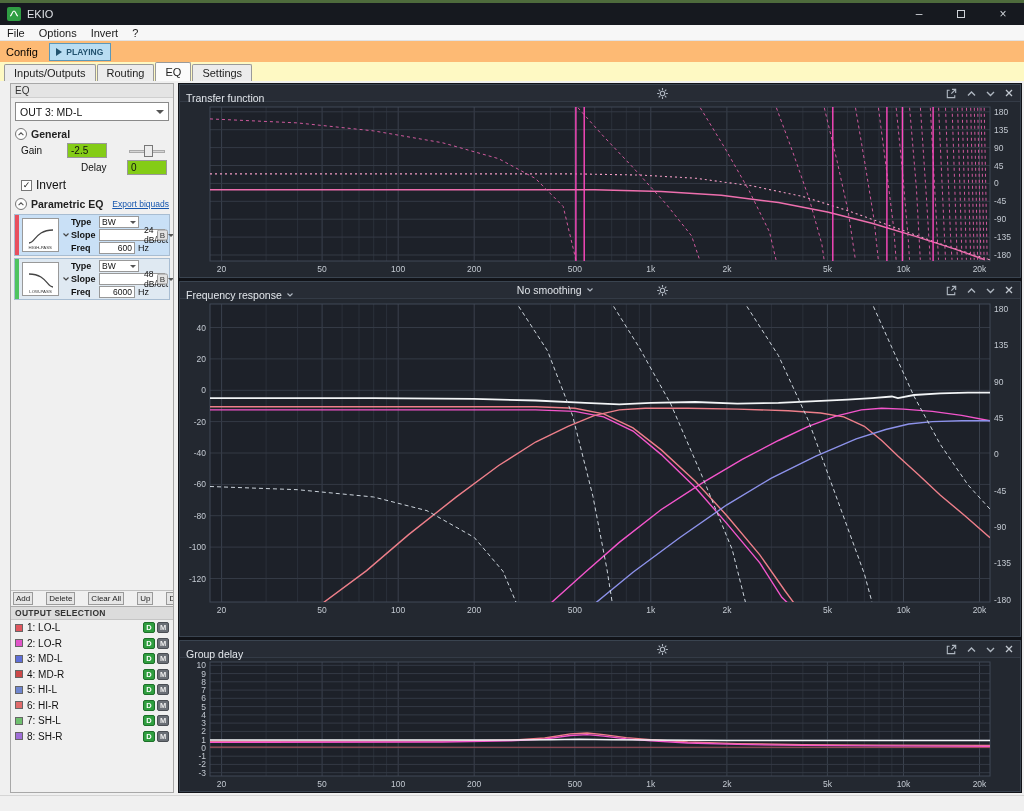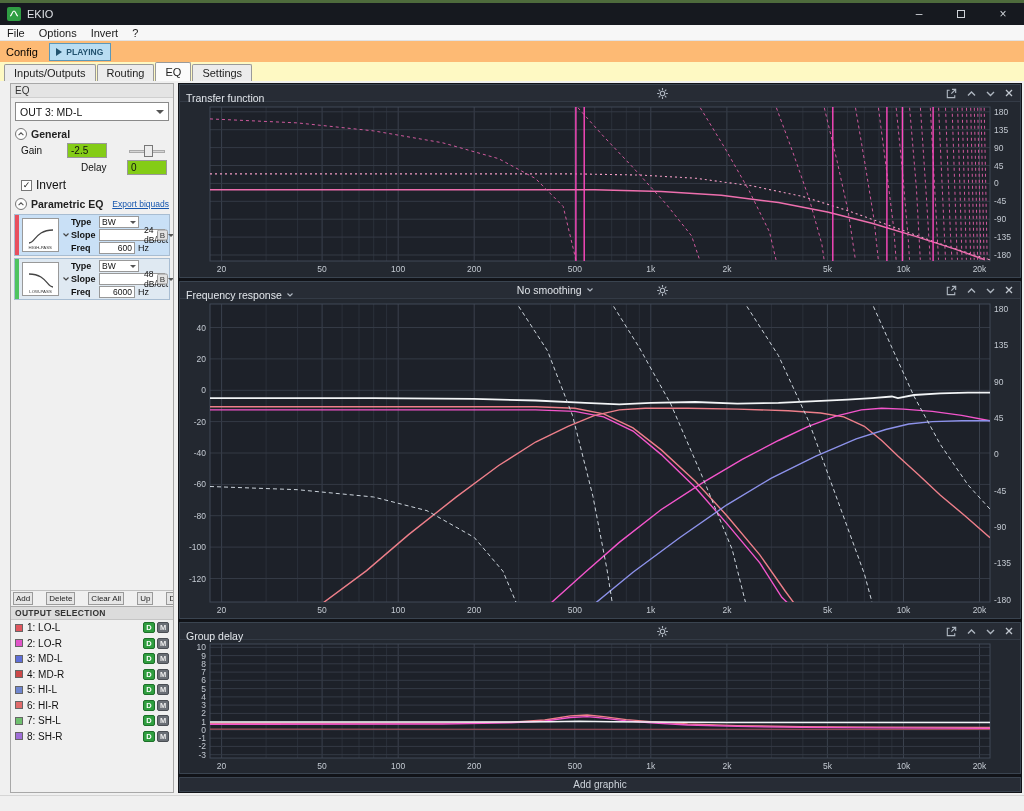--- a/index.html
+++ b/index.html
@@ -707,18 +707,17 @@
               <text x="26" y="68.1" fill="#c3c9d1" font-size="8.5" text-anchor="end">3</text>
               <text x="26" y="76.4" fill="#c3c9d1" font-size="8.5" text-anchor="end">2</text>
               <text x="26" y="84.7" fill="#c3c9d1" font-size="8.5" text-anchor="end">1</text>
               <text x="26" y="92.9" fill="#c3c9d1" font-size="8.5" text-anchor="end">0</text>
               <text x="26" y="101.2" fill="#c3c9d1" font-size="8.5" text-anchor="end">-1</text>
               <text x="26" y="109.4" fill="#c3c9d1" font-size="8.5" text-anchor="end">-2</text>
               <text x="26" y="117.7" fill="#c3c9d1" font-size="8.5" text-anchor="end">-3</text>
             </svg>
           </div>
         </div>
-        <div class="addbar">Add graphic</div>
       </div>
   </div>
 
   <div class="statusbar"></div>
 </div>
 
 </body></html>

